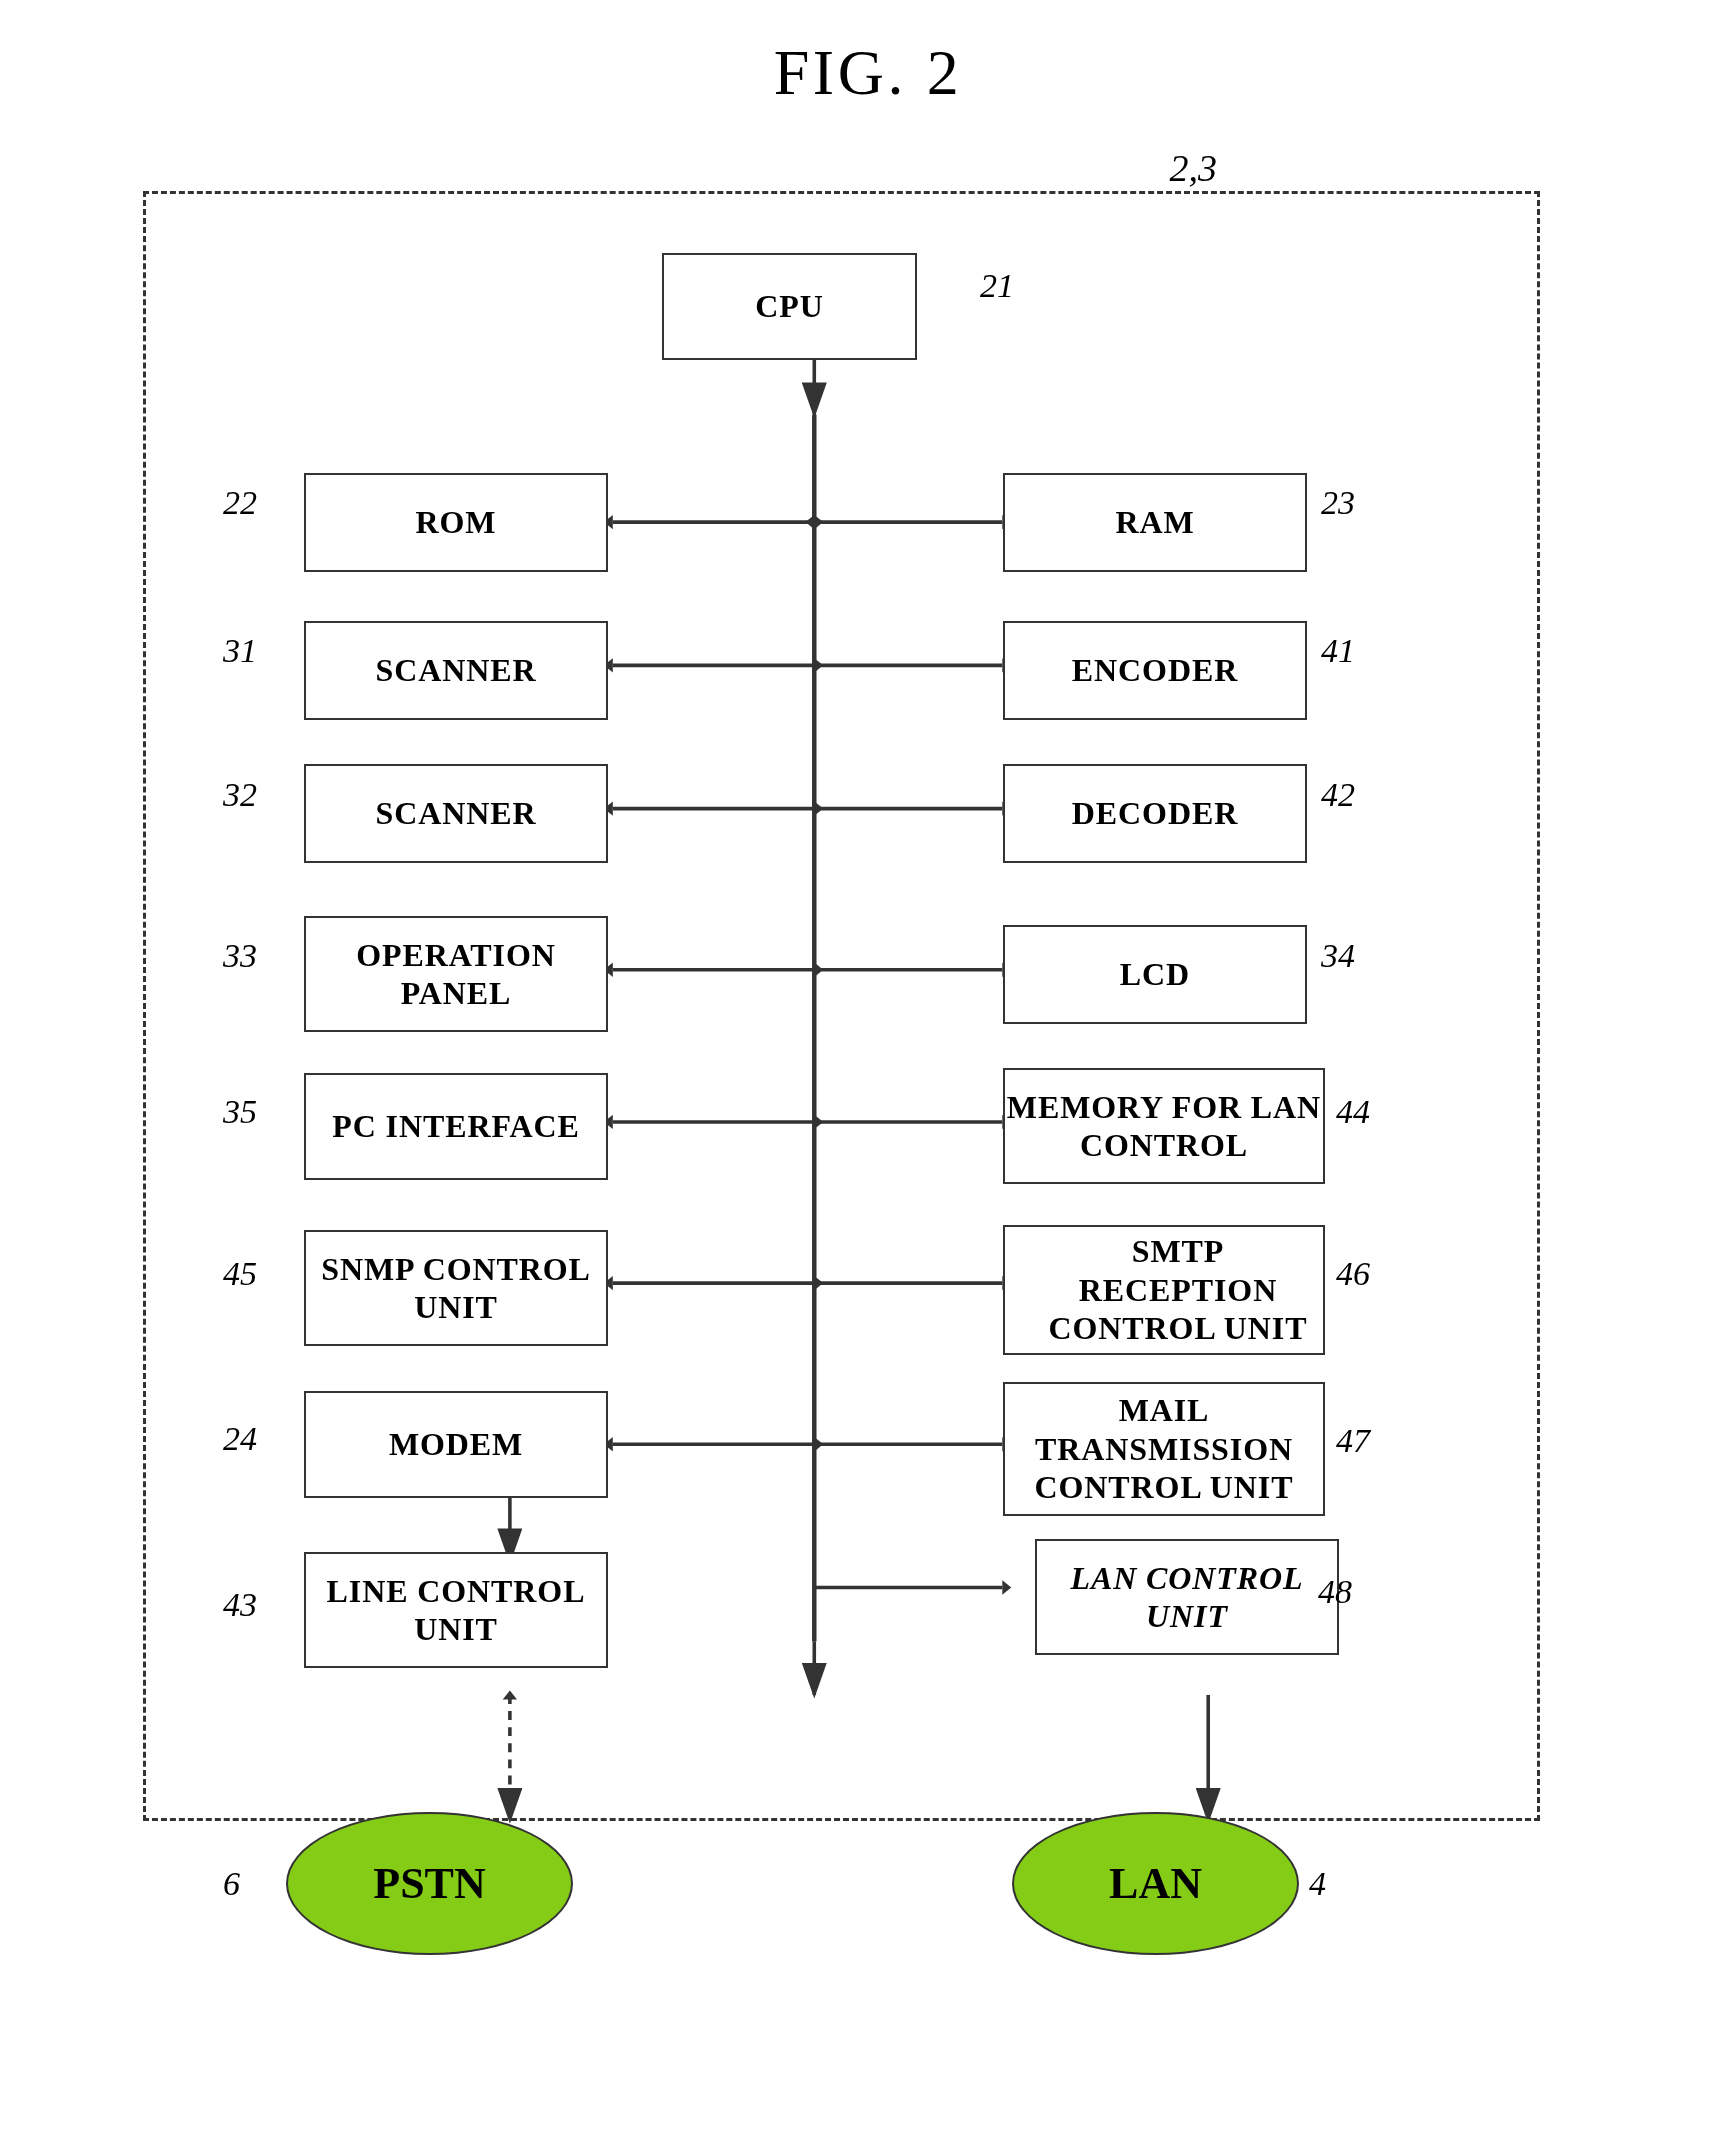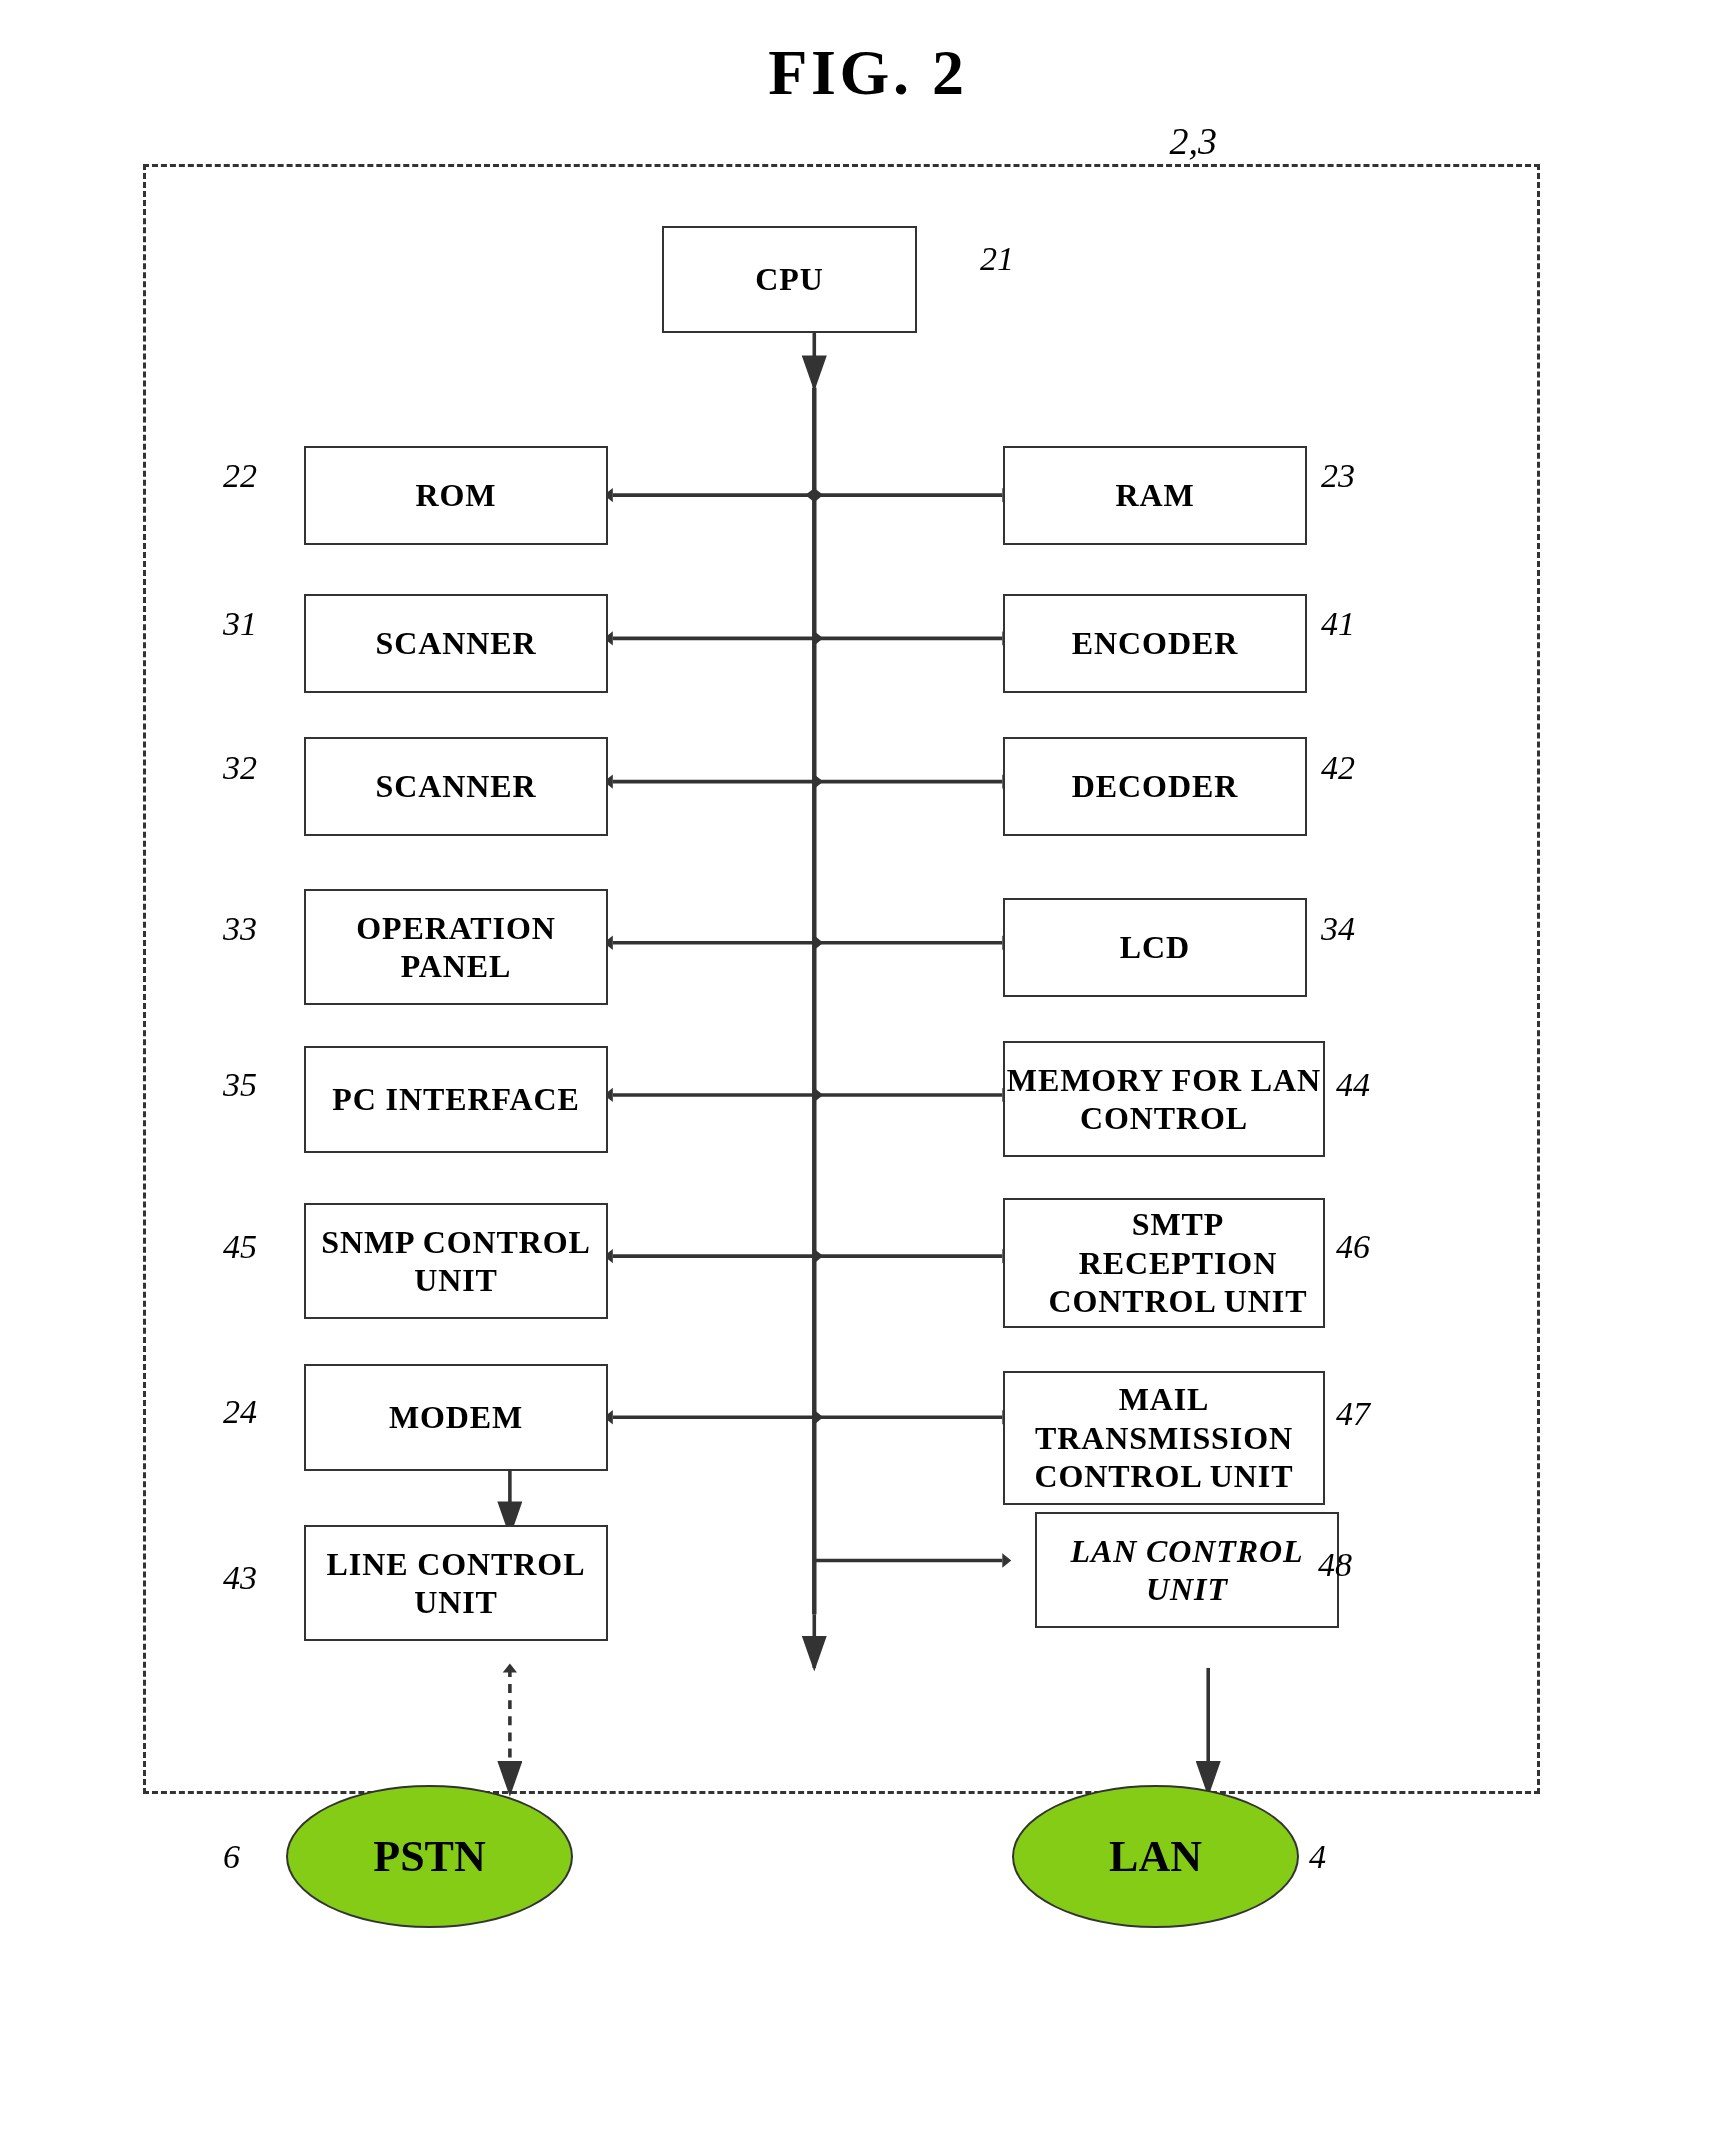--- a/index.html
+++ b/index.html
@@ -9,21 +9,22 @@
       width: 1736px;
       height: 2134px;
       display: flex;
       flex-direction: column;
       align-items: center;
       padding-top: 36px;
     }
 
     .fig-title {
       font-size: 64px;
-      font-weight: bold;
+      font-weight: normal;
+      margin-bottom: 27px;
       letter-spacing: 3.6px;
     }
 
     .outer-container {
       position: relative;
       width: 1522px;
       height: 1952px;
     }
 
     
@@ -207,21 +208,21 @@
   <div class="ref-label" style="left:116px; top:1118px;">45</div>
 
   <div class="block" style="left:896px; top:1088px; width:322px; height:130px;padding-left:28px;">SMTP
 RECEPTION
 CONTROL UNIT</div>
   <div class="ref-label" style="left:1229px; top:1118px;">46</div>
 
   <div class="block" style="left:197px; top:1254px; width:304px; height:107px;">MODEM</div>
   <div class="ref-label" style="left:116px; top:1283px;">24</div>
 
-  <div class="block" style="left:896px; top:1245px; width:322px; height:134px;margin-top:16px;">MAIL
+  <div class="block" style="left:896px; top:1245px; width:322px; height:134px;">MAIL
 TRANSMISSION
 CONTROL UNIT</div>
   <div class="ref-label" style="left:1229px; top:1285px;">47</div>
 
   <div class="block" style="left:197px; top:1415px; width:304px; height:116px;">LINE
 CONTROL UNIT</div>
   <div class="ref-label" style="left:116px; top:1449px;">43</div>
 
   <div class="block" style="left:928px; top:1402px; width:304px; height:116px;font-style:italic;">LAN
 CONTROL UNIT</div>

